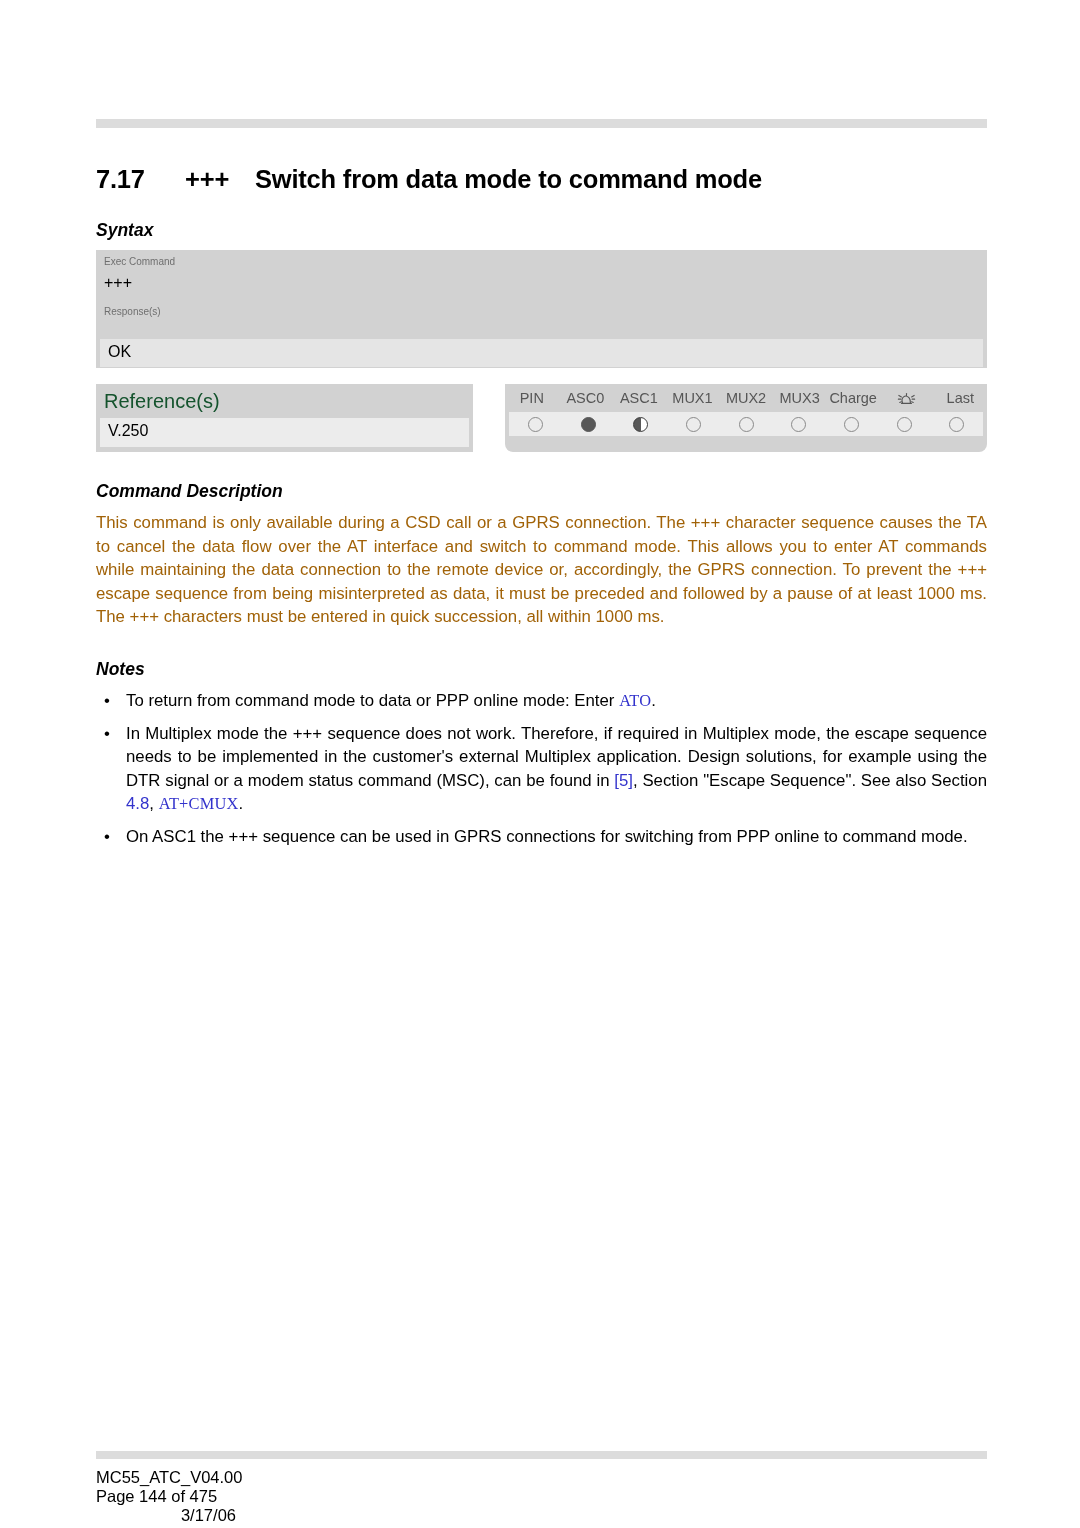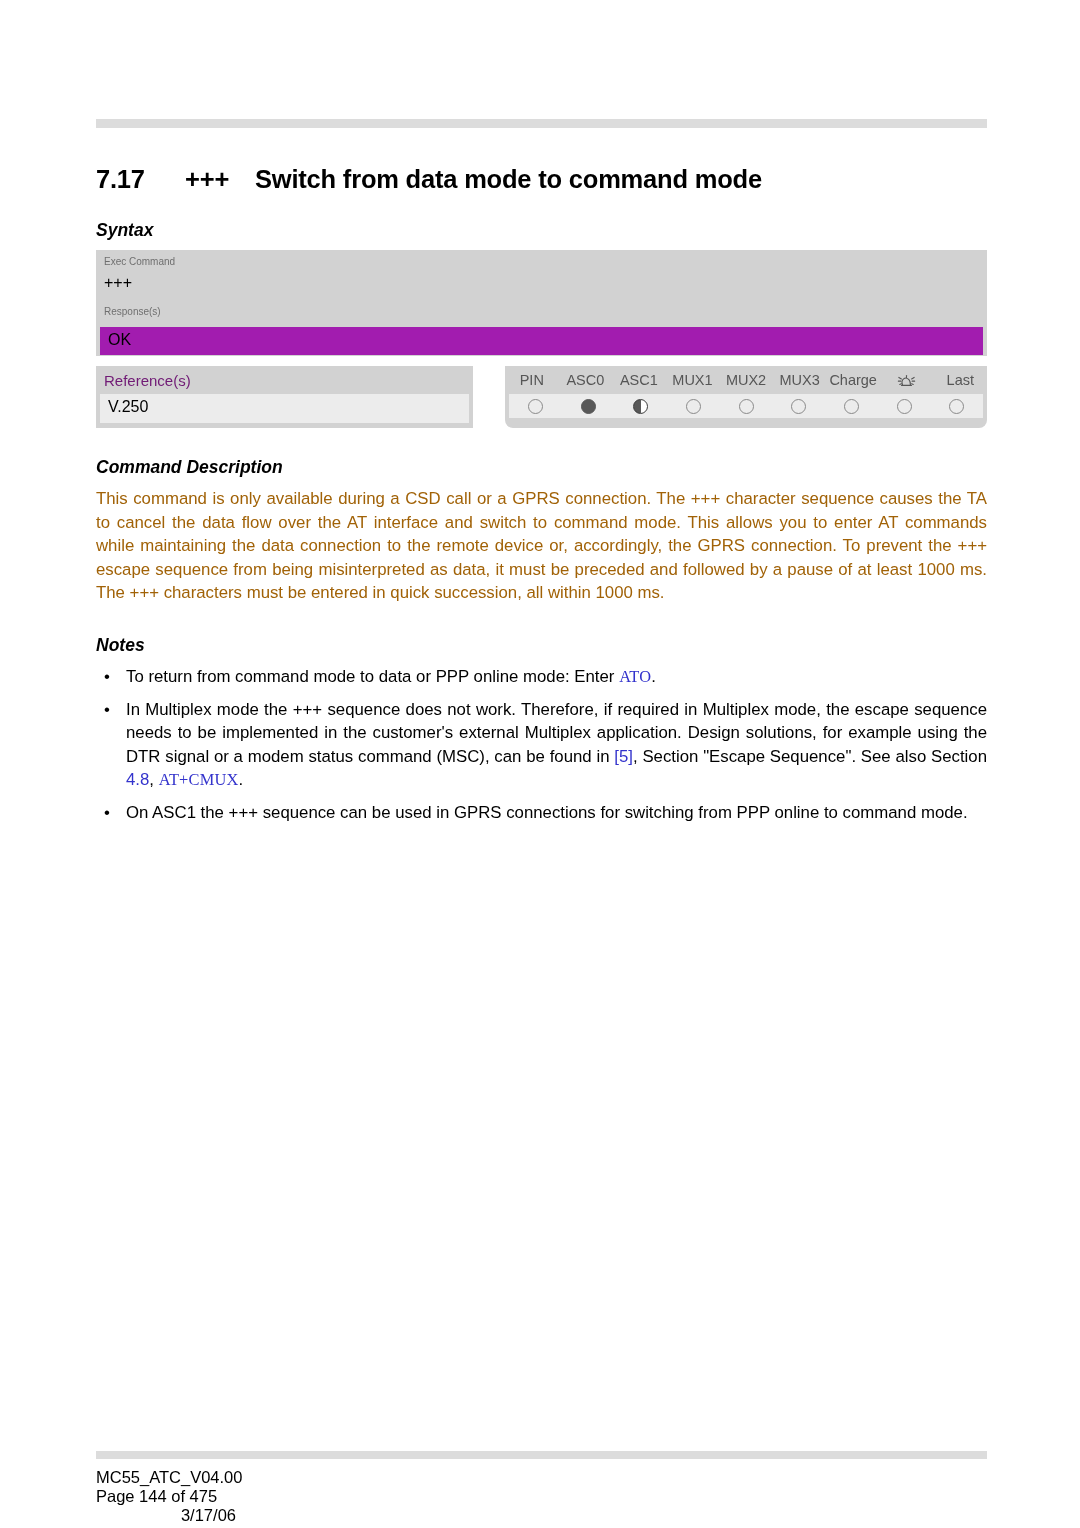--- a/index.html
+++ b/index.html
@@ -72,48 +72,48 @@
   }
   .syn-row-label {
     font-size: 10px;
     color: #6f6f6f;
     padding: 6px 8px 5px 8px;
     background: #d2d2d2;
   }
   .syn-row-value {
     font-size: 16px;
     color: #000;
-    background: #a21caf;
+    background: #e5e5e5;
     padding: 4px 20px 6px 8px;
     border: 1px solid #d2d2d2;
     border-left: none;
     border-right: none;
-    margin: 4px 4px;
+    margin: 16px 4px;
   }
   .syn-row-value.first {
     background: #d2d2d2;
     border: none;
     padding: 2px 8px 8px 8px;
     margin: 0;
   }
 
   
   .bottom-row {
     display: flex;
     margin-top: 10px;
     width: 891px;
   }
   .ref-table {
     width: 377px;
     background: #d2d2d2;
     box-sizing: border-box;
   }
   .ref-label {
-    font-size: 15px;
-    color: #701a75;
+    font-size: 20px;
+    color: #14532d;
     padding: 6px 8px 5px 8px;
   }
   .ref-value {
     font-size: 16px;
     background: #ececec;
     padding: 4px 8px 7px 8px;
     margin: 0 4px 5px 4px;
   }
 
   .ind-spacer { width: 32px; }

